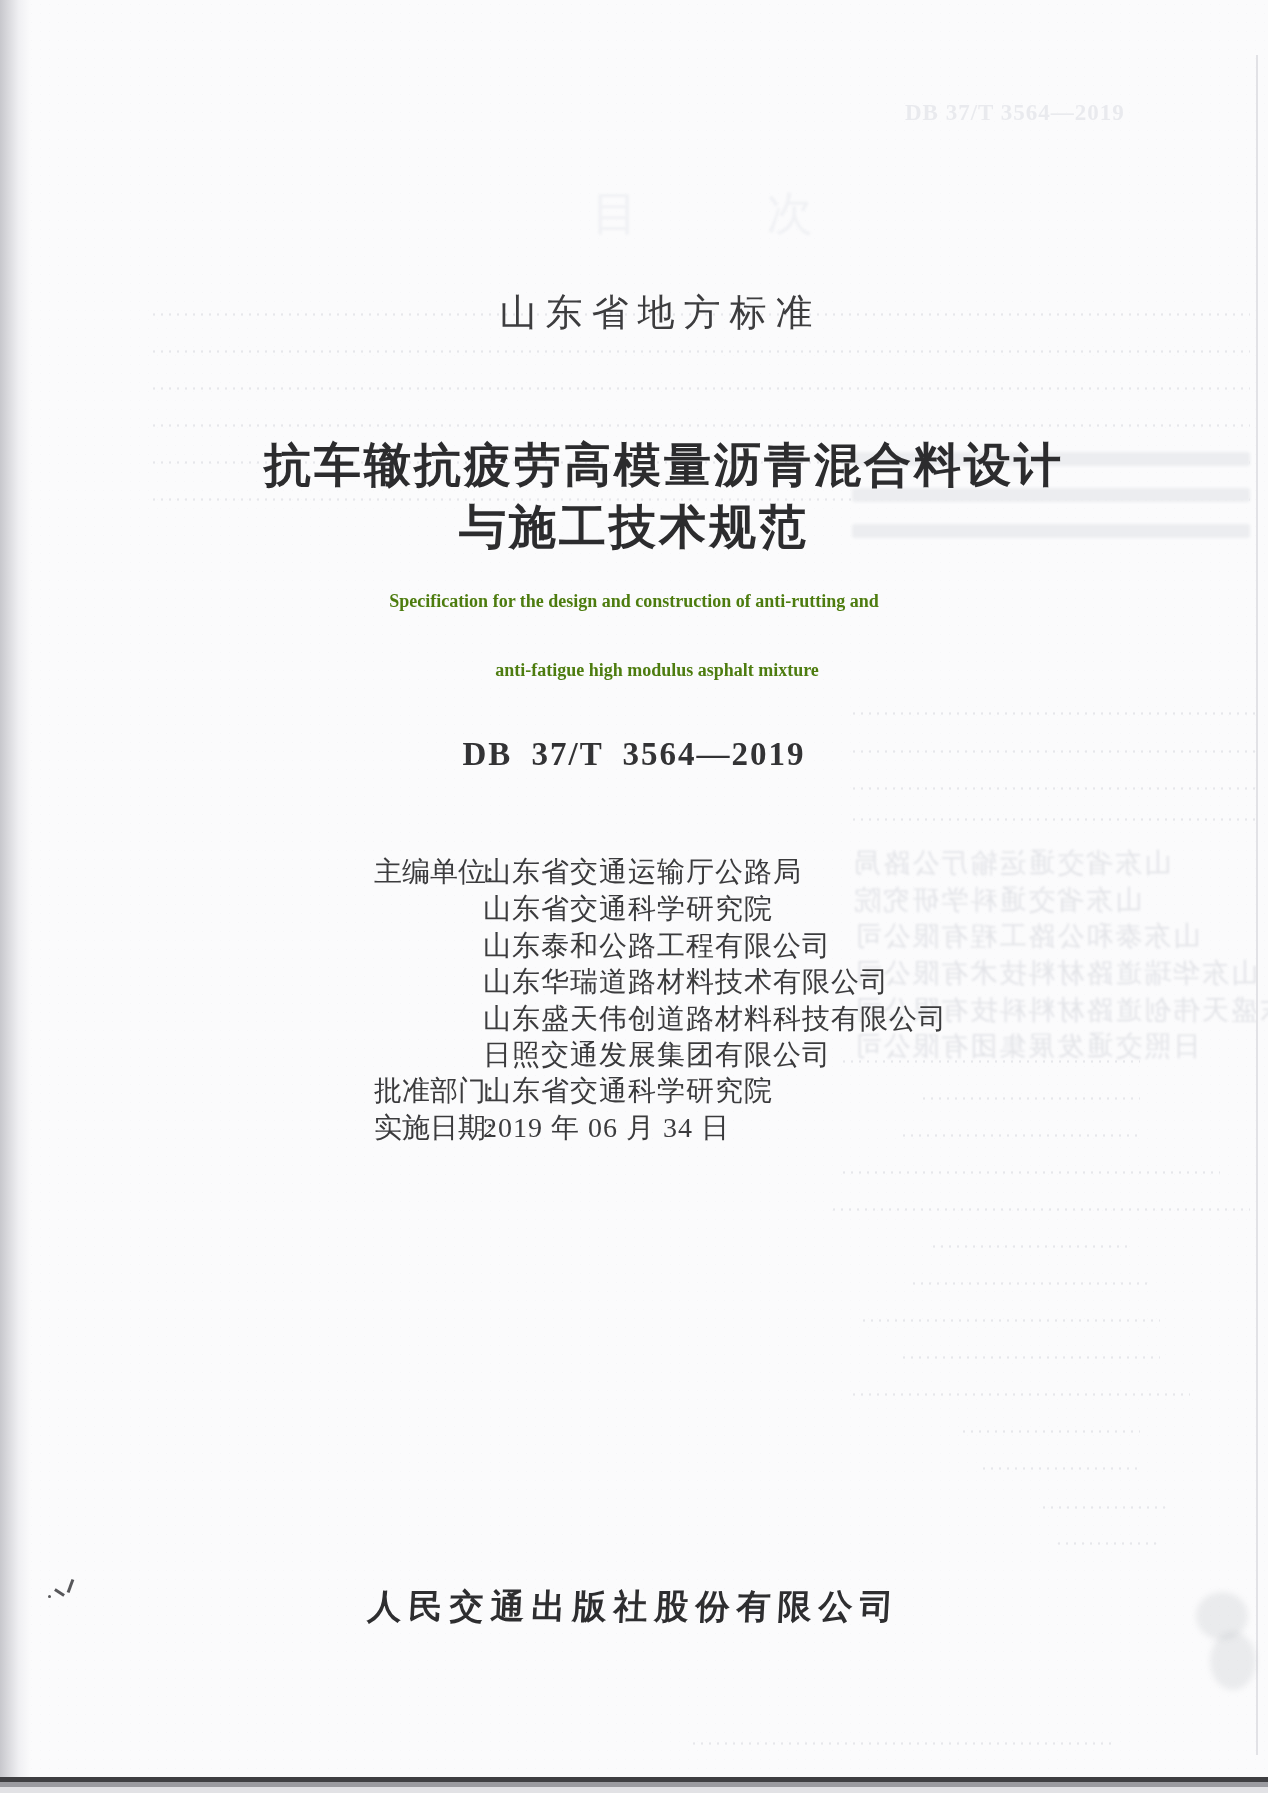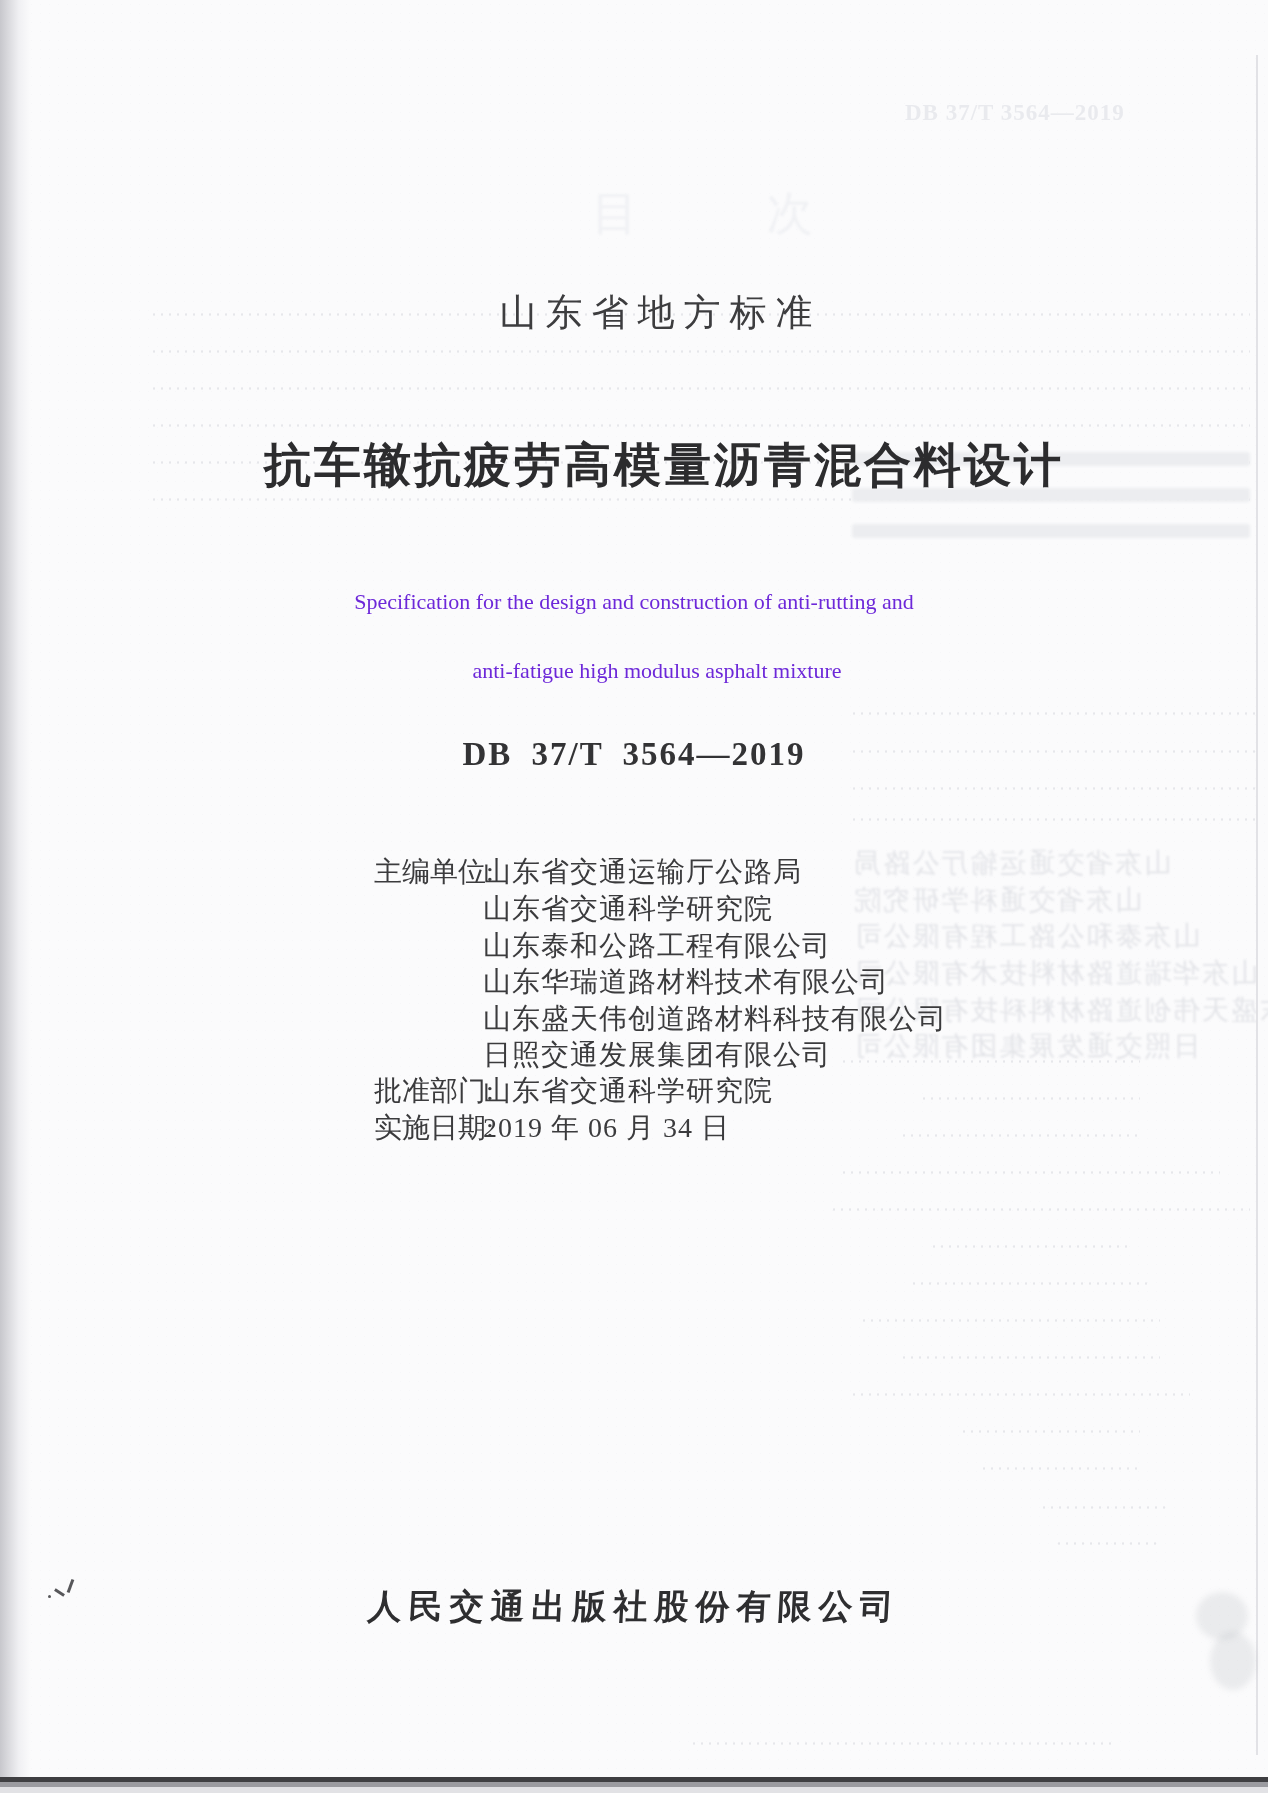--- a/index.html
+++ b/index.html
@@ -53,22 +53,22 @@
   }
   .title{
     font-family:"Liberation Sans",sans-serif;
     font-weight:bold;color:#2c2c2e;
     font-size:47px;letter-spacing:3px;
     line-height:62px;
   }
   .title-l1{top:434px;margin-left:30px;}
   .title-l2{top:496px;}
   .subtitle-en{
-    font-weight:normal;color:#6d28d9;
-    font-size:22px;line-height:37px;
+    font-weight:bold;color:#4d7c0f;
+    font-size:18px;line-height:37px;
   }
   .sub-l1{top:583px;}
   .sub-l2{top:652px;padding-left:23px;}
   .std-no{
     top:736px;
     font-weight:bold;color:#333335;
     font-size:33px;letter-spacing:2px;word-spacing:9px;
   }
   .cred-row{
     position:absolute;left:374px;
@@ -145,20 +145,21 @@
   <div class="bt bt-mirror" style="left:852px;top:845px;">山东省交通运输厅公路局</div>
   <div class="bt bt-mirror" style="left:852px;top:882px;">山东省交通科学研究院</div>
   <div class="bt bt-mirror" style="left:852px;top:918px;">山东泰和公路工程有限公司</div>
   <div class="bt bt-mirror" style="left:852px;top:955px;">山东华瑞道路材料技术有限公司</div>
   <div class="bt bt-mirror" style="left:852px;top:992px;">山东盛天伟创道路材料科技有限公司</div>
   <div class="bt bt-mirror" style="left:852px;top:1028px;">日照交通发展集团有限公司</div>
 
   <div class="center region-label">山东省地方标准</div>
 
   <div class="center title title-l1">抗车辙抗疲劳高模量沥青混合料设计</div>
+  <div class="center title title-l2">与施工技术规范</div>
 
   <div class="center subtitle-en sub-l1">Specification for the design and construction of anti-rutting and</div>
   <div class="center subtitle-en sub-l2">anti-fatigue high modulus asphalt mixture</div>
 
   <div class="center std-no">DB 37/T 3564—2019</div>
 
   <div class="cred-row" style="top:853px;">
     <span class="label">主编单位:</span><span>山东省交通运输厅公路局</span>
   </div>
   <div class="cred-row cont" style="top:890px;">山东省交通科学研究院</div>

